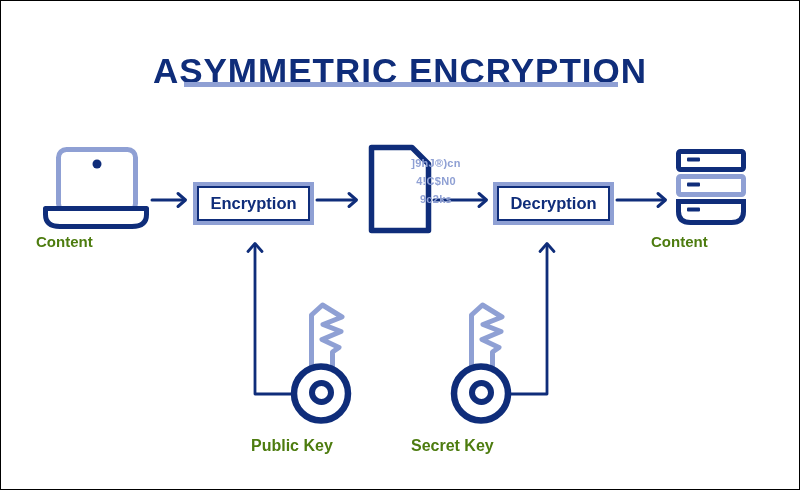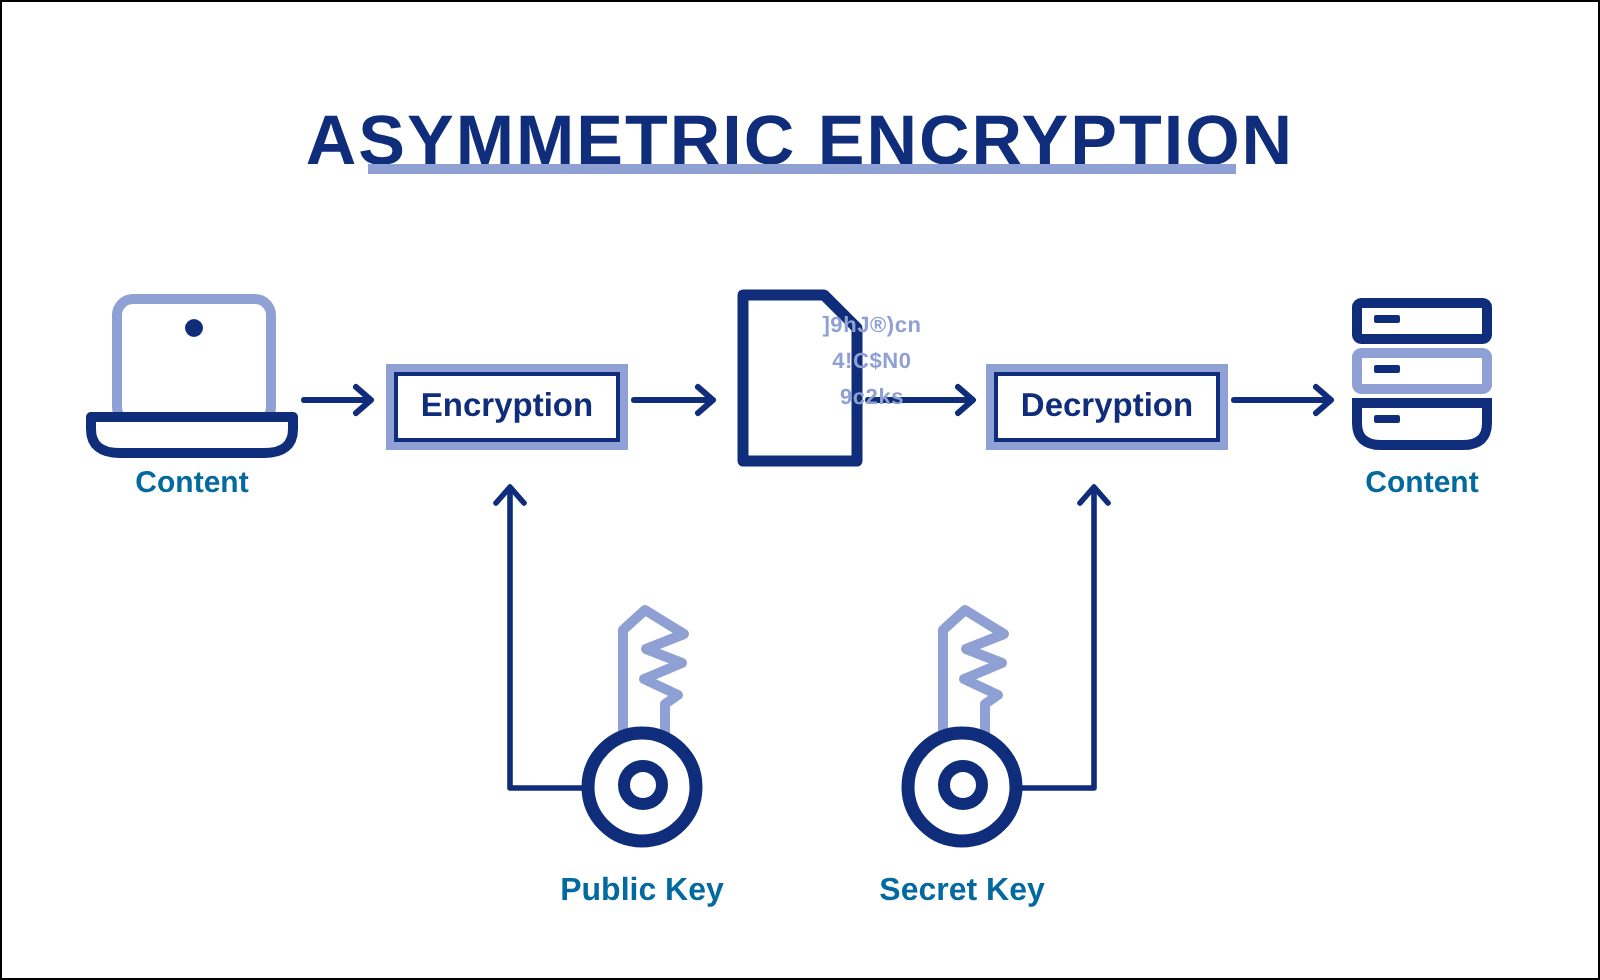--- a/index.html
+++ b/index.html
@@ -27,22 +27,22 @@
   .process-box .inner {
     width:100%; height:100%; box-sizing:border-box;
     border:2.5px solid #0F2D7A; background:#fff;
     display:flex; align-items:center; justify-content:center;
     font-size:16.5px; font-weight:700; color:#0F2D7A;
   }
   .box-encryption { left:192px; top:181px; }
   .box-decryption { left:492px; top:181px;text-align:right; }
 
   .diagram-label {
-    position:absolute; text-align:center; font-weight:700;
-    color:#0369a1; font-size:15px;
+    position:absolute; font-weight:700;
+    color:#4d7c0f; font-size:15px;
   }
   .lbl-content-left  { left:35px;  top:232px; width:120px; }
   .lbl-cipher        { left:339px; top:232px; width:122px; }
   .lbl-content-right { left:650px; top:232px; width:120px; }
   .lbl-public-key    { left:250px; top:436px; width:140px; font-size:16px; }
   .lbl-secret-key    { left:410px; top:436px; width:140px; font-size:16px; }
 
   .cipher-lines {
     position:absolute; left:368px; top:153px; width:62px;
     text-align:center; color:#8FA0D4; font-weight:700;

